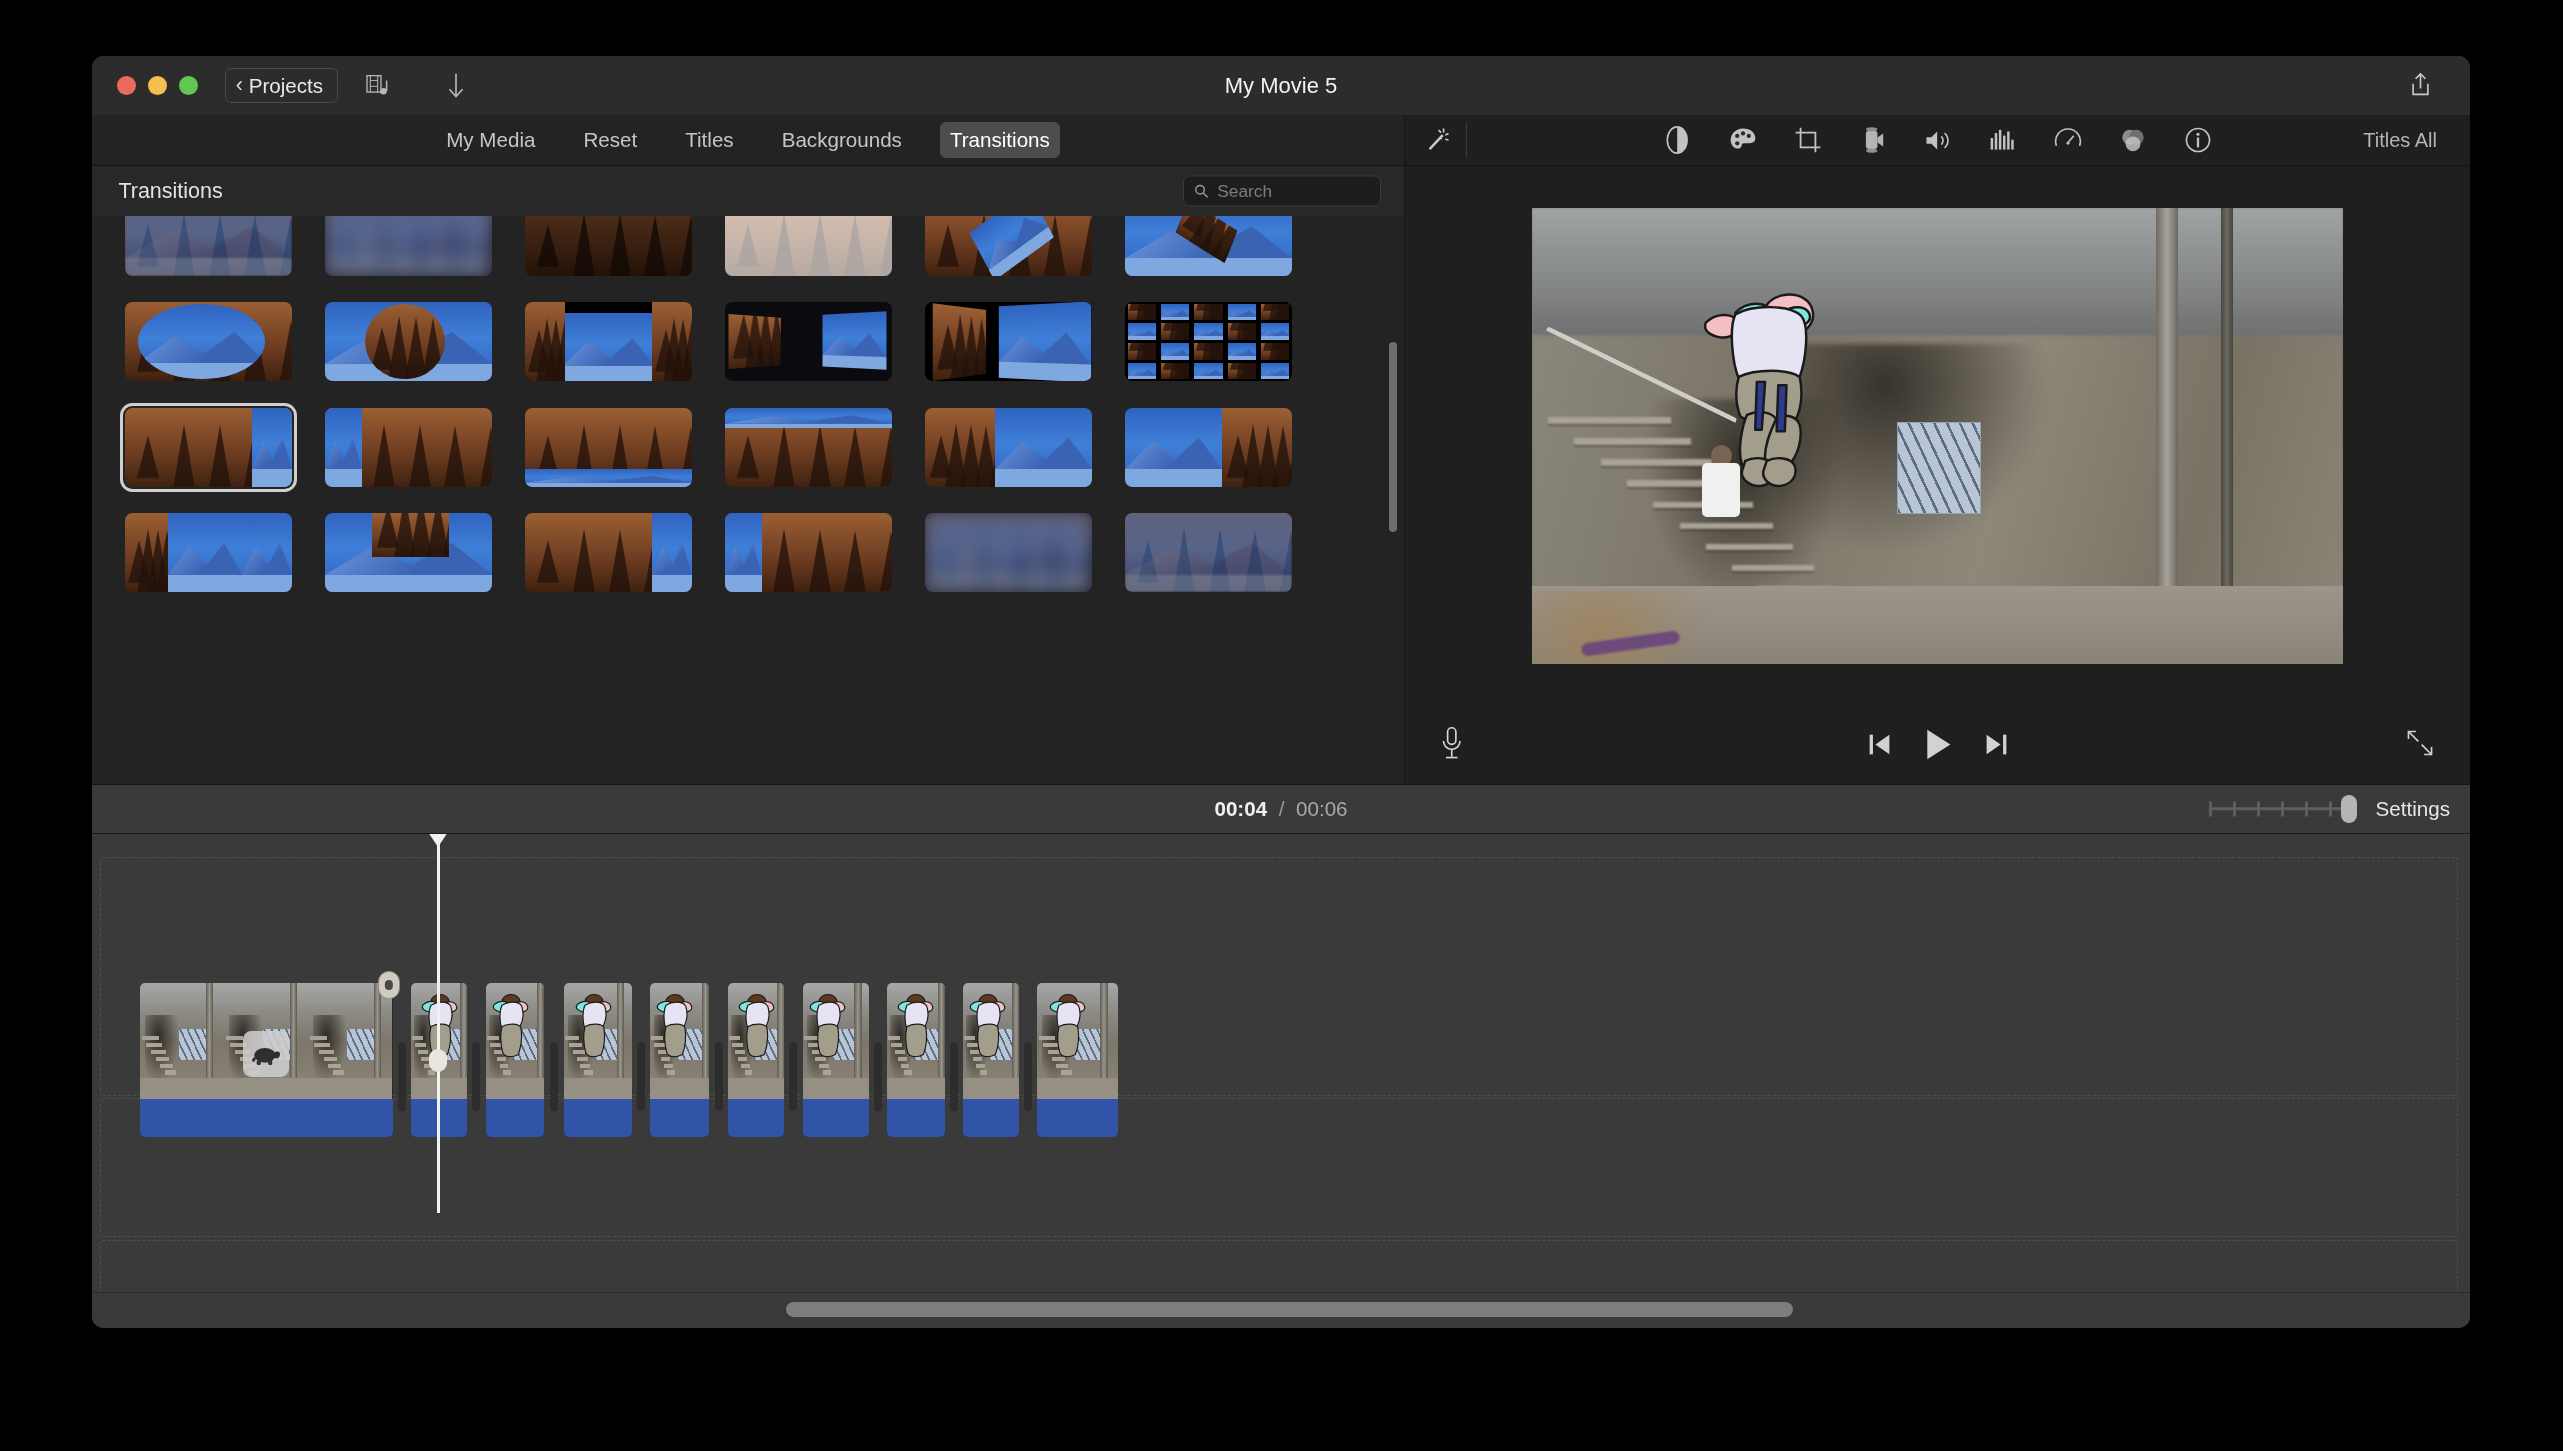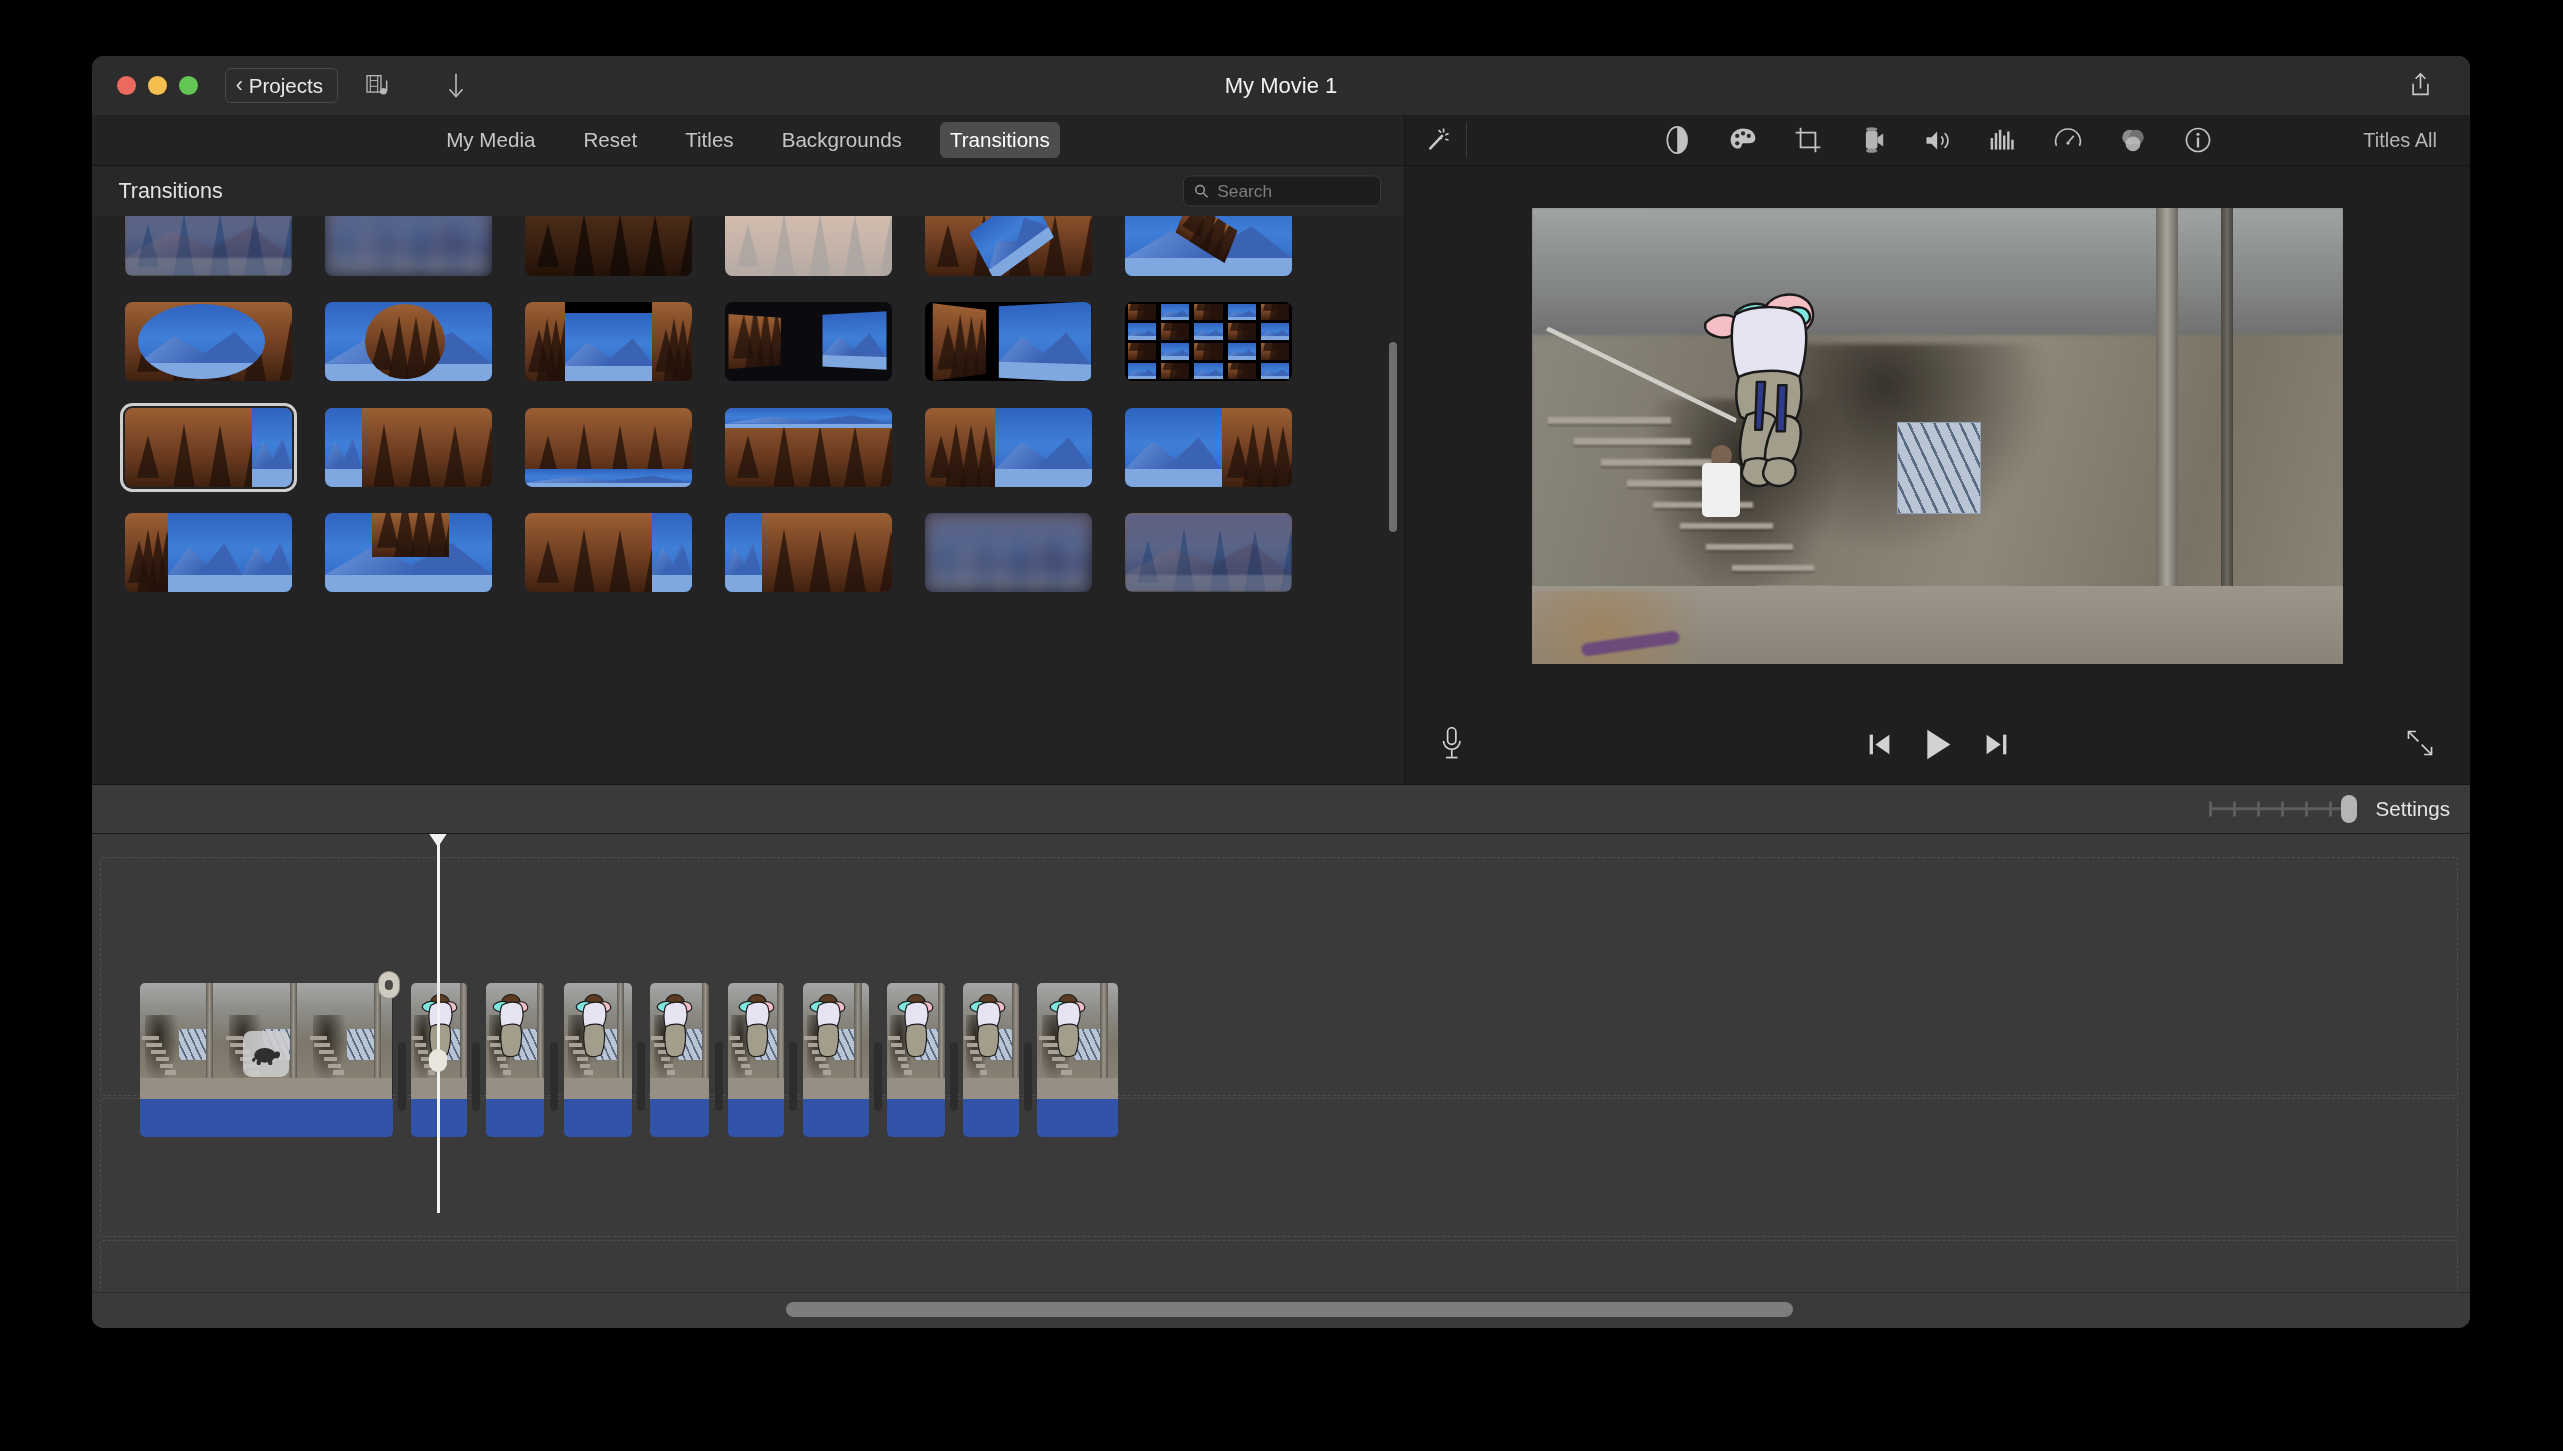--- a/index.html
+++ b/index.html
@@ -350,21 +350,21 @@
       </svg>
     </div>
 
     <div class="tb-icon dl">
       <svg width="18" height="28" viewBox="0 0 22 34">
         <line x1="11" y1="2" x2="11" y2="29" stroke="#b8b8b8" stroke-width="2"></line>
         <polyline points="3,21 11,30 19,21" fill="none" stroke="#b8b8b8" stroke-width="2"></polyline>
       </svg>
     </div>
 
-    <div class="win-title">My Movie 1</div>
+    <div class="win-title">My Movie 5</div>
 
     <div class="share-btn">
       <svg width="23" height="26.4" viewBox="0 0 28 32">
         <path d="M14 3 L14 21" stroke="#c9c9c9" stroke-width="2" fill="none"></path>
         <polyline points="8,9 14,3 20,9" fill="none" stroke="#c9c9c9" stroke-width="2"></polyline>
         <path d="M5 15 L5 28 L23 28 L23 15" fill="none" stroke="#c9c9c9" stroke-width="2"></path>
       </svg>
     </div>
   </div>
 
@@ -1171,20 +1171,25 @@
             <line x1="3" y1="3" x2="15" y2="15" stroke="#d2d2d2" stroke-width="2"></line>
             <polyline points="31,22 31,31 22,31" fill="none" stroke="#d2d2d2" stroke-width="2"></polyline>
             <line x1="31" y1="31" x2="19" y2="19" stroke="#d2d2d2" stroke-width="2"></line>
           </svg>
         </div>
       </div>
     </div>
   </div>
 
   <div class="tl-toolbar">
+    <div class="timecode">
+      <span class="tc-cur">00:04</span>
+      <span class="tc-sep">/</span>
+      <span class="tc-tot">00:06</span>
+    </div>
     <div class="tl-right">
       <div class="zoom-slider">
         <div class="zs-track"></div>
         <div class="zs-tick" style="left:0"></div>
         <div class="zs-tick" style="left:24px"></div>
         <div class="zs-tick" style="left:48px"></div>
         <div class="zs-tick" style="left:72px"></div>
         <div class="zs-tick" style="left:96px"></div>
         <div class="zs-tick" style="left:120px"></div>
         <div class="zs-knob"></div>

